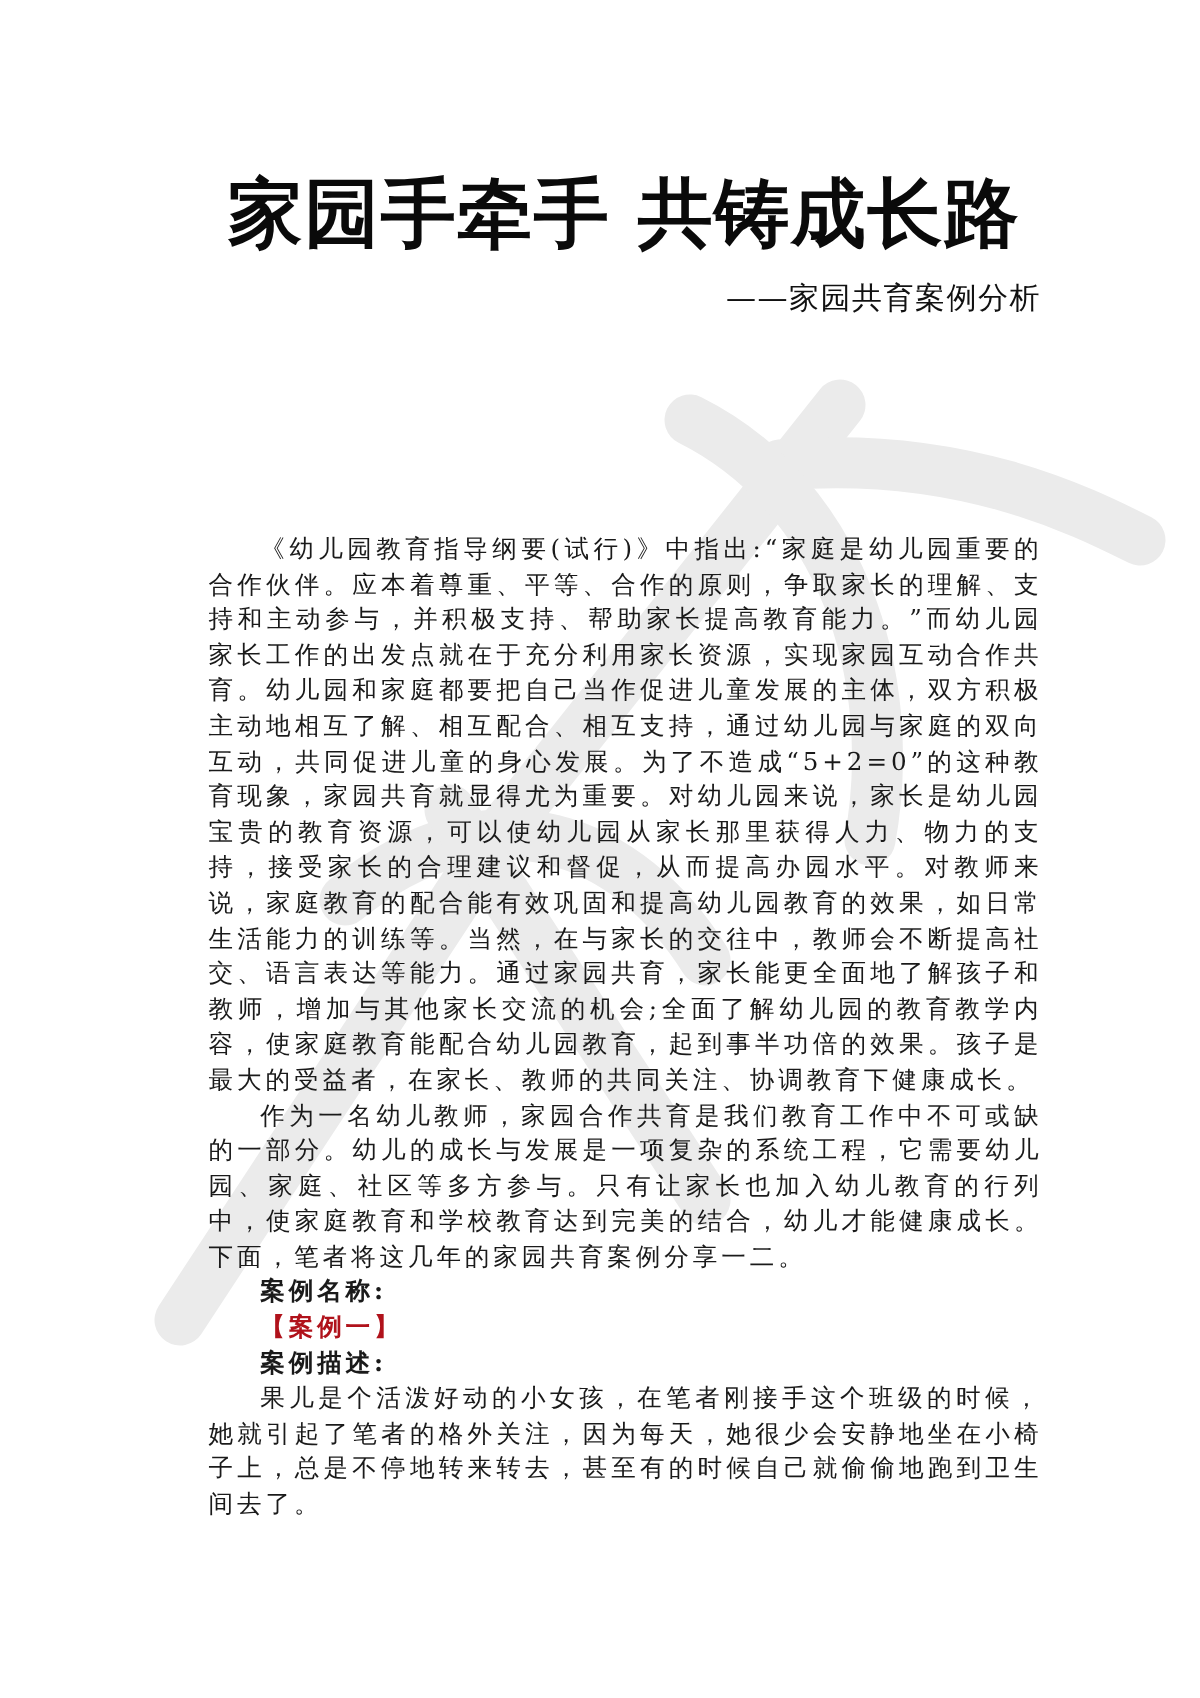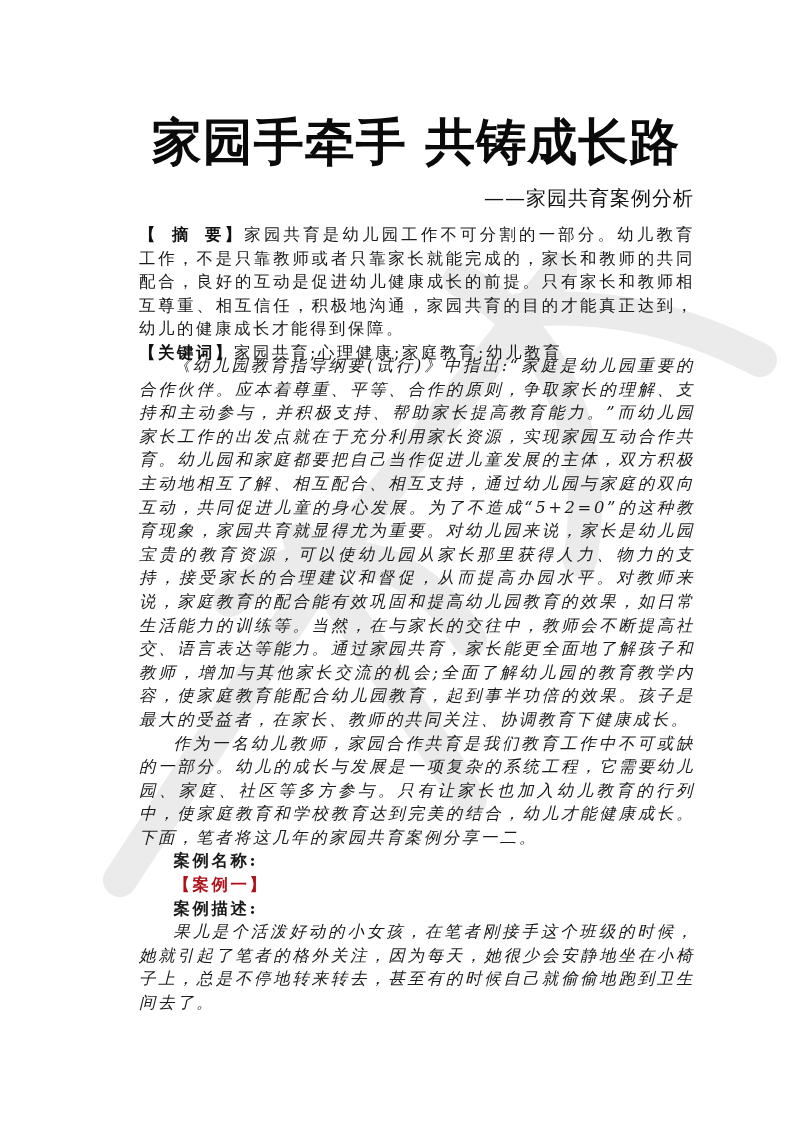--- a/index.html
+++ b/index.html
@@ -16,21 +16,21 @@
     font-family:"DejaVu Serif", serif; font-size:20px; color:#111;
     line-height:44px; letter-spacing:1px;
   }
   .body-text {
     position:absolute; left:123px; width:556px;
     font-family:"DejaVu Serif", serif; font-size:16.4px; color:#1a1a1a;
     line-height:23.6px; letter-spacing:2.6px; text-align:justify;
   }
   .abstract { top:223px; }
   .body-text p { margin:0; }
-  .indent { text-indent:2.1em;font-style:italic; }
+  .indent { text-indent:2.1em; }
   .lbl { font-weight:bold; color:#111; }
   .lbl-gap { letter-spacing:16px; }
   .keywords { margin-top:0; }
   .main { top:352px; }
   .red { color:#b0121b; font-weight:bold; }
   .case-line { padding-left:2.1em; }
   .bold { font-weight:bold; }
 </style>
 </head>
 <body>
@@ -42,24 +42,20 @@
     <path d="M 520 310 C 640 300, 720 340, 760 360"></path>
     <path d="M 300 540 L 470 800"></path>
     <path d="M 460 280 C 560 330, 600 450, 580 560"></path>
   </g>
 </svg>
 
 <div class="page">
   <div class="title">家园手牵手  共铸成长路</div>
   <div class="subtitle">——家园共育案例分析</div>
 
-  <div class="body-text abstract">
-    <p><span class="lbl lbl-gap">【摘</span><span class="lbl">要】</span><span>家园共育是幼儿园工作不可分割的一部分。幼儿教育工作，不是只靠教师或者只靠家长就能完成的，家长和教师的共同配合，良好的互动是促进幼儿健康成长的前提。只有家长和教师相互尊重、相互信任，积极地沟通，家园共育的目的才能真正达到，幼儿的健康成长才能得到保障。</span></p>
-    <p class="keywords"><span class="lbl">【关键词】</span><span>家园共育;心理健康;家庭教育;幼儿教育</span></p>
-  </div>
 
   <div class="body-text main" style="top:354px;">
     <p class="indent">《幼儿园教育指导纲要(试行)》中指出:“家庭是幼儿园重要的合作伙伴。应本着尊重、平等、合作的原则，争取家长的理解、支持和主动参与，并积极支持、帮助家长提高教育能力。”而幼儿园家长工作的出发点就在于充分利用家长资源，实现家园互动合作共育。幼儿园和家庭都要把自己当作促进儿童发展的主体，双方积极主动地相互了解、相互配合、相互支持，通过幼儿园与家庭的双向互动，共同促进儿童的身心发展。为了不造成“5+2=0”的这种教育现象，家园共育就显得尤为重要。对幼儿园来说，家长是幼儿园宝贵的教育资源，可以使幼儿园从家长那里获得人力、物力的支持，接受家长的合理建议和督促，从而提高办园水平。对教师来说，家庭教育的配合能有效巩固和提高幼儿园教育的效果，如日常生活能力的训练等。当然，在与家长的交往中，教师会不断提高社交、语言表达等能力。通过家园共育，家长能更全面地了解孩子和教师，增加与其他家长交流的机会;全面了解幼儿园的教育教学内容，使家庭教育能配合幼儿园教育，起到事半功倍的效果。孩子是最大的受益者，在家长、教师的共同关注、协调教育下健康成长。</p>
     <p class="indent">作为一名幼儿教师，家园合作共育是我们教育工作中不可或缺的一部分。幼儿的成长与发展是一项复杂的系统工程，它需要幼儿园、家庭、社区等多方参与。只有让家长也加入幼儿教育的行列中，使家庭教育和学校教育达到完美的结合，幼儿才能健康成长。下面，笔者将这几年的家园共育案例分享一二。</p>
     <p class="case-line bold">案例名称:</p>
     <p class="case-line red">【案例一】</p>
     <p class="case-line bold">案例描述:</p>
     <p class="indent">果儿是个活泼好动的小女孩，在笔者刚接手这个班级的时候，她就引起了笔者的格外关注，因为每天，她很少会安静地坐在小椅子上，总是不停地转来转去，甚至有的时候自己就偷偷地跑到卫生间去了。</p>
   </div>
 </div>

